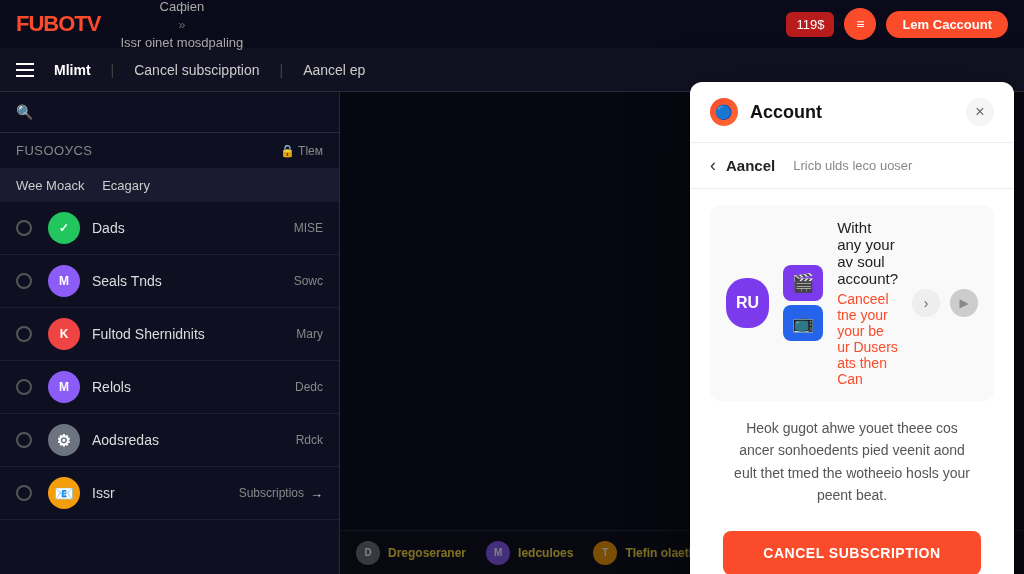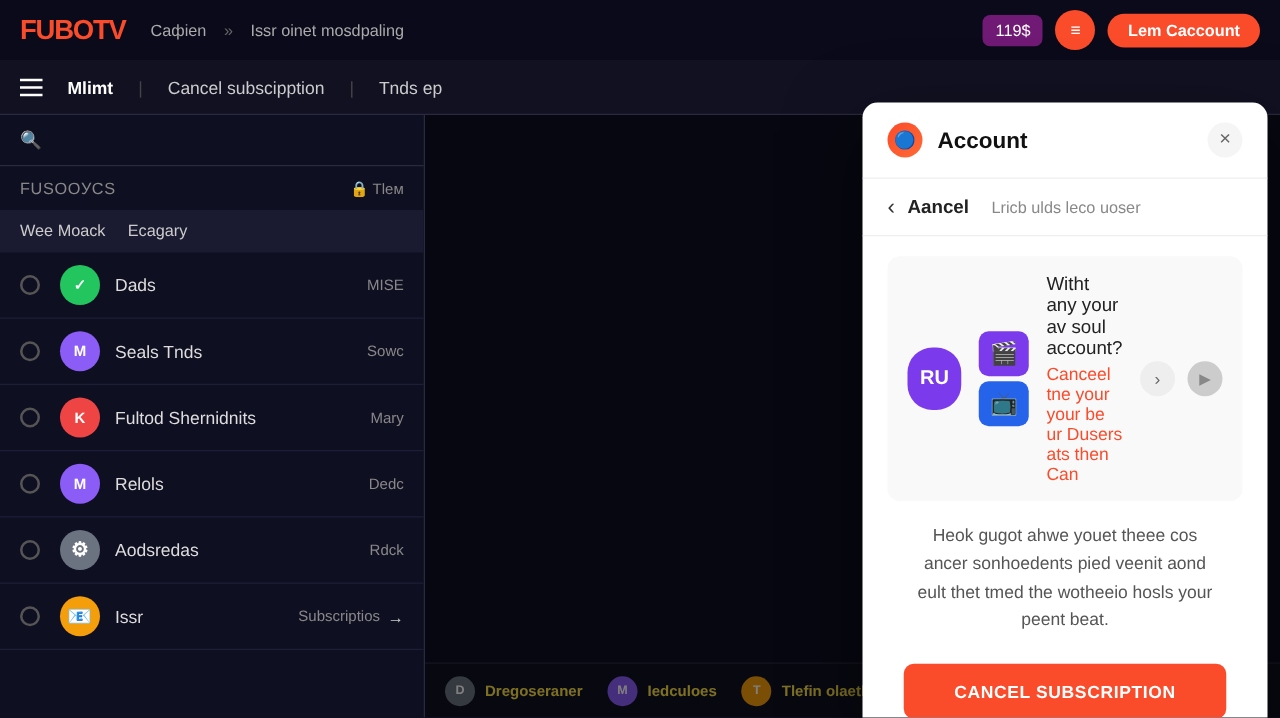--- a/index.html
+++ b/index.html
@@ -27,34 +27,35 @@
     .logo {
       font-weight: 900;
       font-size: 22px;
       color: #fff;
       letter-spacing: -1px;
     }
     .logo span { color: #fa4b2a; }
     .nav-breadcrumb {
       display: flex;
       align-items: center;
-      gap: 14px;
+      gap: 3px;
       color: #aaa;
       font-size: 13px;
       margin-left: 8px;
+      flex-direction: column;
     }
     .nav-breadcrumb .arrow { color: #666; }
     .nav-right {
       margin-left: auto;
       display: flex;
       align-items: center;
       gap: 10px;
     }
     .nav-num {
-      background: #701a75;
+      background: #b91c1c;
       color: #fff;
       padding: 5px 10px;
       border-radius: 6px;
       font-size: 13px;
     }
     .nav-filter-btn {
       background: #fa4b2a;
       border: none;
       border-radius: 50%;
       width: 32px;
@@ -447,21 +448,21 @@
 <div class="second-nav">
   <div class="menu-icon">
     <span></span>
       <span></span>
       <span></span>
   </div>
   <span class="second-nav-item active">Mlimt</span>
   <span class="nav-sep">|</span>
   <span class="second-nav-item">Cancel subscipption</span>
   <span class="nav-sep">|</span>
-  <span class="second-nav-item">Tnds ep</span>
+  <span class="second-nav-item">Aancel ep</span>
 </div>
 
 <div class="main-layout">
 
   <div class="left-panel">
     <div class="search-bar">
       <span class="search-icon">🔍</span>
     </div>
 
     <div class="section-header">

